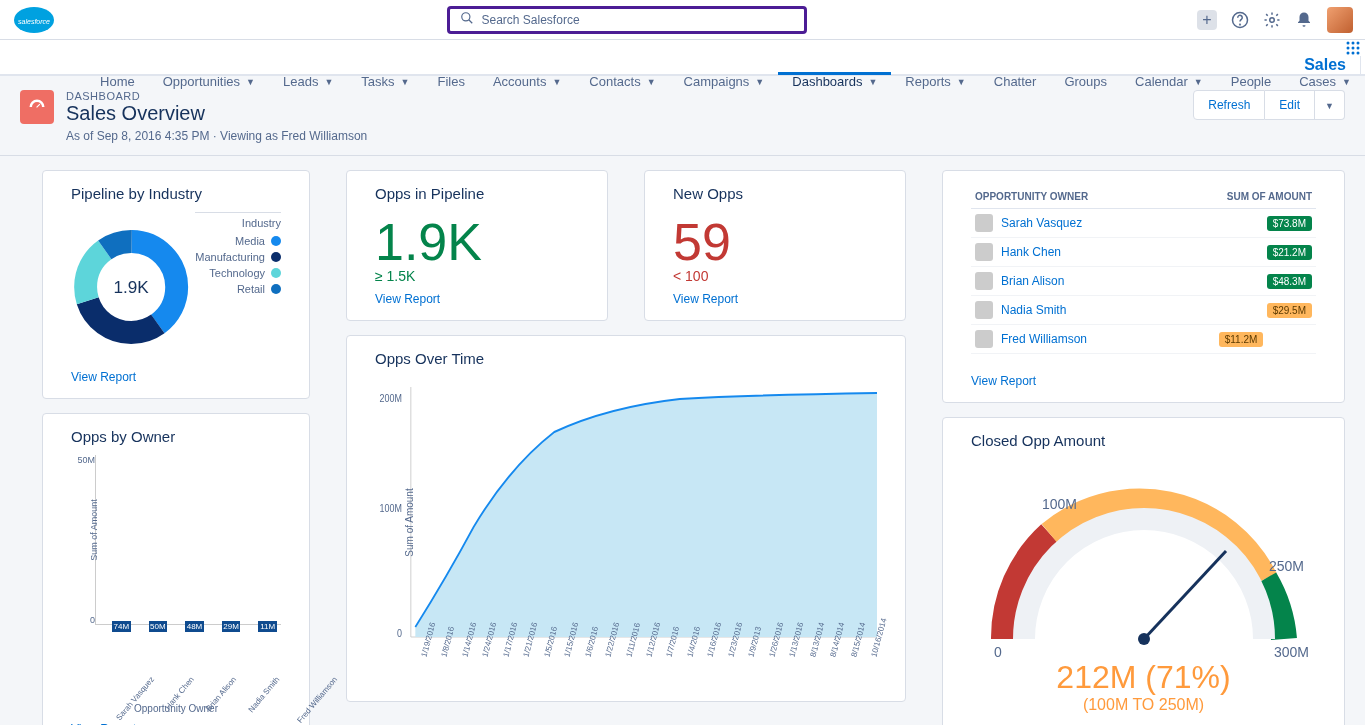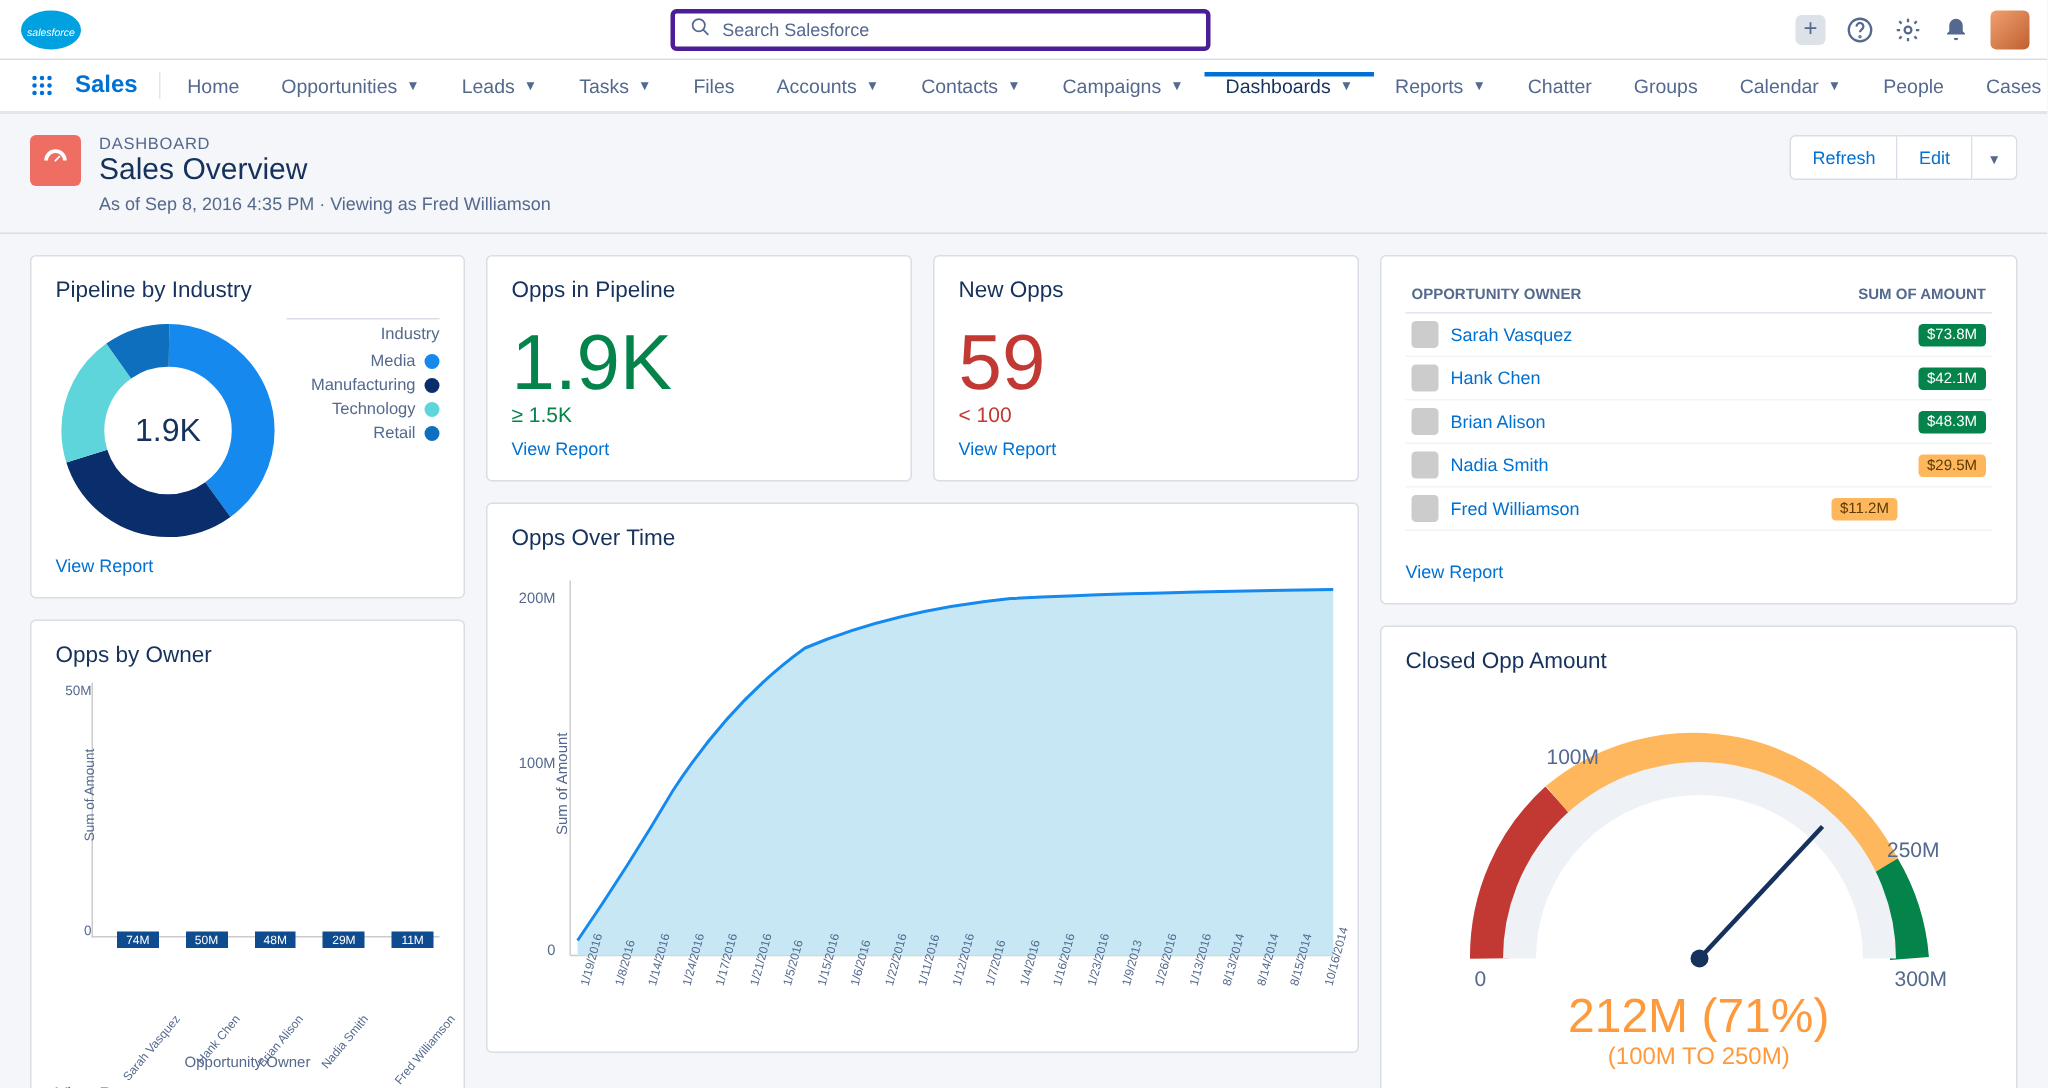--- a/index.html
+++ b/index.html
@@ -11,21 +11,21 @@
 .logo svg { width: 44px; height: 30px; }
 .search-wrap { flex: 1; display: flex; justify-content: center; }
 .search-box { width: 360px; height: 28px; background: #fff; border: 3px solid #4c1d95; border-radius: 4px; display: flex; align-items: center; padding: 0 10px; color: #54698d; }
 .search-box span.ph { margin-left: 8px; font-size: 12px; color: #54698d; }
 .header-icons { display: flex; gap: 14px; align-items: center; color: #54698d; }
 .header-icons .hicon { width: 18px; height: 18px; display:flex; align-items:center; justify-content:center; cursor:pointer; }
 .avatar { width: 26px; height: 26px; border-radius: 4px; background: linear-gradient(135deg,#f0a070,#c06030); }
 .plus-btn { width:20px; height:20px; border-radius:4px; background:#54698d33; color:#54698d; display:flex; align-items:center; justify-content:center; font-size:16px; }
 
 
-.nav-bar { background: #fff; height: 36px; display: flex; align-items: center; border-bottom: 2px solid #e0e5ee; padding-left: 20px; }
+.nav-bar { background: #fff; height: 36px; display: flex; align-items: flex-end; border-bottom: 2px solid #e0e5ee; padding-left: 20px; flex-direction: column; }
 .app-launcher { width: 24px; display: flex; align-items: center; justify-content: center; cursor:pointer; color:#0070d2;}
 .app-launcher svg { width:16px; height:16px;}
 .app-name { color: #0070d2; font-weight: 600; padding: 0 14px; display: flex; align-items: center; font-size: 16px; border-right: 1px solid #e0e5ee; margin-right:4px;}
 .nav-item { display: flex; align-items: center; padding: 0 14px; color: #54698d; font-size: 13px; cursor: pointer; gap:6px; position:relative;}
 .nav-item.active { color: #16325c; }
 .nav-item.active::before { content:''; position:absolute; top:-2px; left:0; right:0; height:3px; background:#0070d2;}
 .chev { font-size:9px; color:#54698d;}
 
 
 .page-header { background: #f4f6f9; padding: 14px 20px 12px 20px; display: flex; align-items: flex-start; border-bottom: 1px solid #d8dde6; }
@@ -35,21 +35,21 @@
 .ph-text .title { font-size: 20px; font-weight: 400; color: #16325c; }
 .ph-text .sub { font-size: 12px; color: #54698d; margin-top: 4px; }
 .ph-actions { margin-left: auto; display: flex; }
 .ph-actions button { background: #fff; border: 1px solid #d8dde6; color: #0070d2; font-size: 12px; height: 30px; padding: 0 14px; cursor: pointer; }
 .ph-actions button:first-child { border-radius: 4px 0 0 4px; }
 .ph-actions button.mid { border-left: none; }
 .ph-actions button:last-child { border-radius: 0 4px 4px 0; border-left:none; width:30px; padding:0; }
 
 
 .dash { padding: 14px 20px; display: grid; grid-template-columns: 290px 1fr 425px; gap: 14px; }
-.card { background: #fff; border: 1px solid #d8dde6; border-radius: 4px; padding: 14px 16px; }
+.card { background: #fff; border: 1px solid #d8dde6; border-radius: 4px; padding: 14px 28px; margin-left: 22px; }
 .card-title { font-size: 15px; color: #16325c; font-weight: 400; margin-bottom: 10px; }
 .view-report { color: #0070d2; font-size: 12px; cursor: pointer; margin-top: 8px; display:inline-block;}
 
 .col-left { display: flex; flex-direction: column; gap: 14px; }
 .col-right { display: flex; flex-direction: column; gap: 14px; }
 .col-mid { display: flex; flex-direction: column; gap: 14px; }
 .row-metrics { display: grid; grid-template-columns: 1fr 1fr; gap: 14px; }
 
 
 .metric-val { font-size: 52px; font-weight: 300; }
@@ -404,21 +404,21 @@
               </td>
               <td style="text-align:right"><span class="amt-badge ">$73.8M</span></td>
             </tr>
             <tr>
               <td>
                 <div class="owner-row">
                   <div class="owner-av"></div>
                   <span class="owner-name">Hank Chen</span>
                 </div>
               </td>
-              <td style="text-align:right"><span class="amt-badge ">$42.1M</span></td>
+              <td style="text-align:right"><span class="amt-badge ">$21.2M</span></td>
             </tr>
             <tr>
               <td>
                 <div class="owner-row">
                   <div class="owner-av"></div>
                   <span class="owner-name">Brian Alison</span>
                 </div>
               </td>
               <td style="text-align:right"><span class="amt-badge ">$48.3M</span></td>
             </tr>

